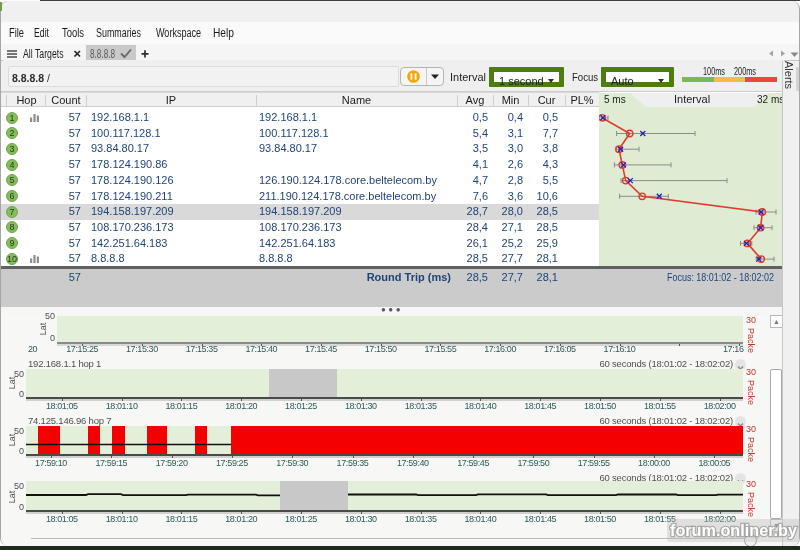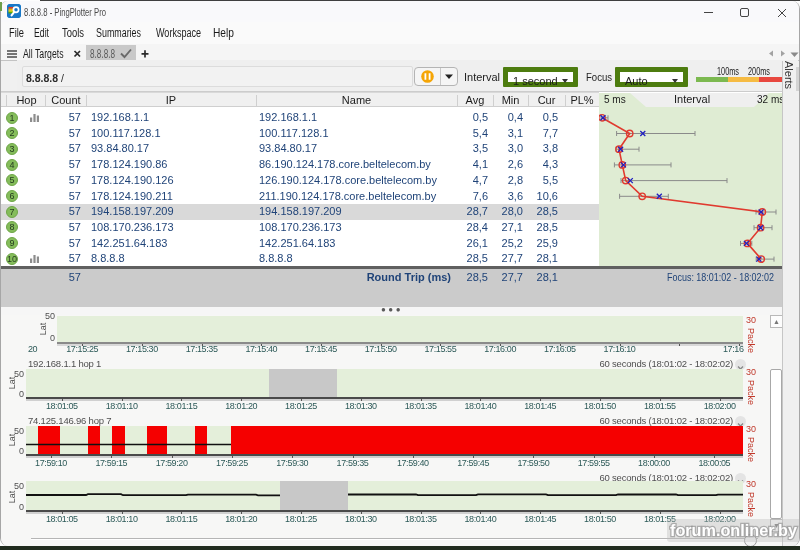--- a/index.html
+++ b/index.html
@@ -19,21 +19,21 @@
 #appicon { position:absolute; left:6px; top:3px; width:14px; height:14px; border-radius:3px; background:#1878c8; }
 
 
 #menubar { position:absolute; left:0; top:21px; width:800px; height:22px; background:#fafafa; }
 
 
 #tabbar { position:absolute; left:0; top:43px; width:800px; height:16px; background:#f5f5f5; }
 #tabborder { position:absolute; left:0; top:59px; width:800px; height:1px; background:#c3c3c3; }
 
 
-#toolbar { position:absolute; left:16px; top:59px; width:781px; height:31px; background:#efefef;padding-left:12px; }
+#toolbar { position:absolute; left:2px; top:59px; width:781px; height:31px; background:#efefef;padding-left:12px; }
 #tbborder { position:absolute; left:0; top:90px; width:781px; height:1px; background:#cccccc; }
 #target-input { position:absolute; left:5px; top:6px; width:391px; height:21px; background:#f2f2f2; border:1px solid #dcdcdc; border-radius:2px; }
 .combo { position:absolute; top:7px; height:20px; background:#ffffff; border:5px solid #4d7c0f; border-radius:1px; font-size:11px; color:#1b1b1b; }
 .combo .arr { position:absolute; right:5px; top:7px; width:0; height:0; border-left:3.5px solid transparent; border-right:3.5px solid transparent; border-top:4px solid #333; }
 
 
 #tablewrap { position:absolute; left:0; top:91px; width:781px; height:176px; background:#ffffff; }
 #thead { position:absolute; left:0; top:0; width:598px; height:15px; background:#f0f0f0; border-top:1px solid #d9d9d9; border-bottom:1px solid #cfcfcf; }
 .hcell { position:absolute; top:1px; font-size:11px; color:#1b1b1b; text-align:center; }
 .hsep { position:absolute; top:2px; width:1px; height:11px; background:#cfcfcf; }
@@ -86,39 +86,20 @@
 
 
 #wm { position:absolute; left:666px; top:518px; width:134px; height:23px; background:rgba(190,190,190,0.40); border-radius:3px; }
 </style>
 </head>
 <body>
 <div id="desktop"></div>
 <div id="botline"></div>
 <div id="win">
 
-  <div id="titlebar">
-    <svg id="appicon" viewBox="0 0 14 14" width="14" height="14">
-        <rect x="0" y="0" width="14" height="14" rx="3" fill="#1878c8"></rect>
-<rect x="1.5" y="3" width="5" height="1.6" fill="#e03a28"></rect>
-<rect x="1.5" y="4.6" width="5" height="1.6" fill="#f6a800"></rect>
-<rect x="1.5" y="6.2" width="5" height="1.6" fill="#ffe000"></rect>
-<rect x="1.5" y="7.8" width="5" height="1.6" fill="#5aa800"></rect>
-<circle cx="9" cy="5.8" r="2.6" fill="none" stroke="#fff" stroke-width="1.7"></circle>
-<path d="M7.3 7.9 L4.6 11.4" stroke="#fff" stroke-width="2.1" stroke-linecap="round"></path>
-      </svg>
-    <svg class="abs" style="left:23px; top:0;" width="120" height="21">
-        <text x="0" y="14.5" font-size="11.5" fill="#4a4a4a" font-family="Liberation Sans, sans-serif" textLength="82" lengthAdjust="spacingAndGlyphs">8.8.8.8 - PingPlotter Pro</text>
-      </svg>
-    <svg class="abs" style="left:698px; top:0;" width="100" height="21">
-      <line x1="5" y1="11.5" x2="14" y2="11.5" stroke="#444" stroke-width="1"></line>
-      <rect x="41.5" y="7.5" width="8" height="8" rx="1.5" fill="none" stroke="#444" stroke-width="1"></rect>
-      <path d="M79 8 L87 16 M87 8 L79 16" stroke="#444" stroke-width="1" fill="none"></path>
-    </svg>
-  </div>
 
   <div id="menubar">
     <svg width="300" height="22" style="position:absolute; left:0; top:0;">
       <g font-size="12" fill="#1b1b1b" font-family="Liberation Sans, sans-serif">
         <text x="8" y="15" textLength="15" lengthAdjust="spacingAndGlyphs">File</text>
         <text x="33" y="15" textLength="15" lengthAdjust="spacingAndGlyphs">Edit</text>
         <text x="61" y="15" textLength="22" lengthAdjust="spacingAndGlyphs">Tools</text>
         <text x="95" y="15" textLength="45" lengthAdjust="spacingAndGlyphs">Summaries</text>
         <text x="155" y="15" textLength="45" lengthAdjust="spacingAndGlyphs">Workspace</text>
         <text x="212" y="15" textLength="21" lengthAdjust="spacingAndGlyphs">Help</text>
@@ -289,21 +270,20 @@
           <span class="ip">93.84.80.17</span>
           <span class="nm">93.84.80.17</span>
           <span class="avg">3,5</span>
           <span class="min">3,0</span>
           <span class="cur">3,8</span>
         </div>
 <div class="row" style="top:64.1px;">
           <span class="hopc">4</span>
           <span class="cnt">57</span>
           <span class="ip">178.124.190.86</span>
-          <span class="nm">86.190.124.178.core.beltelecom.by</span>
           <span class="avg">4,1</span>
           <span class="min">2,6</span>
           <span class="cur">4,3</span>
         </div>
 <div class="row" style="top:79.8px;">
           <span class="hopc">5</span>
           <span class="cnt">57</span>
           <span class="ip">178.124.190.126</span>
           <span class="nm">126.190.124.178.core.beltelecom.by</span>
           <span class="avg">4,7</span>

